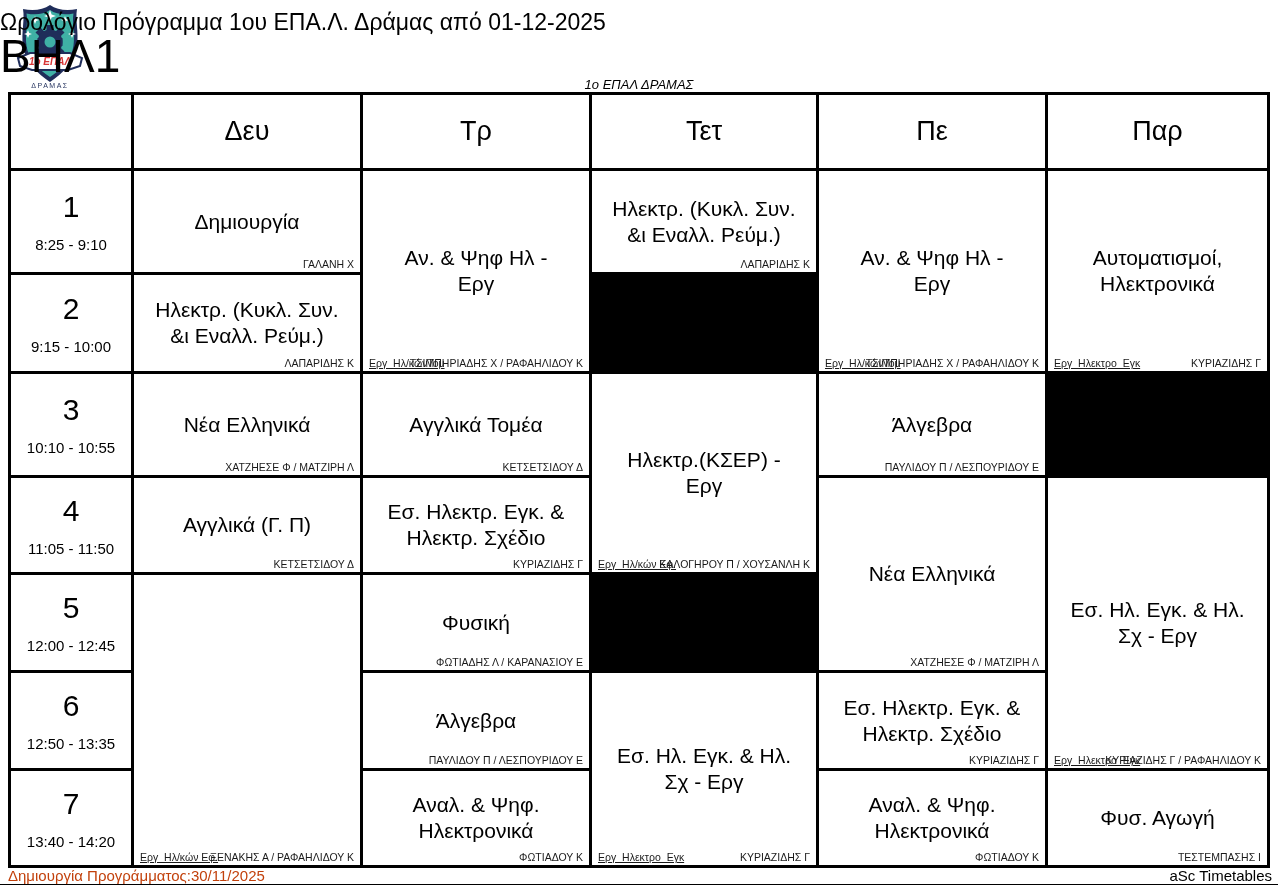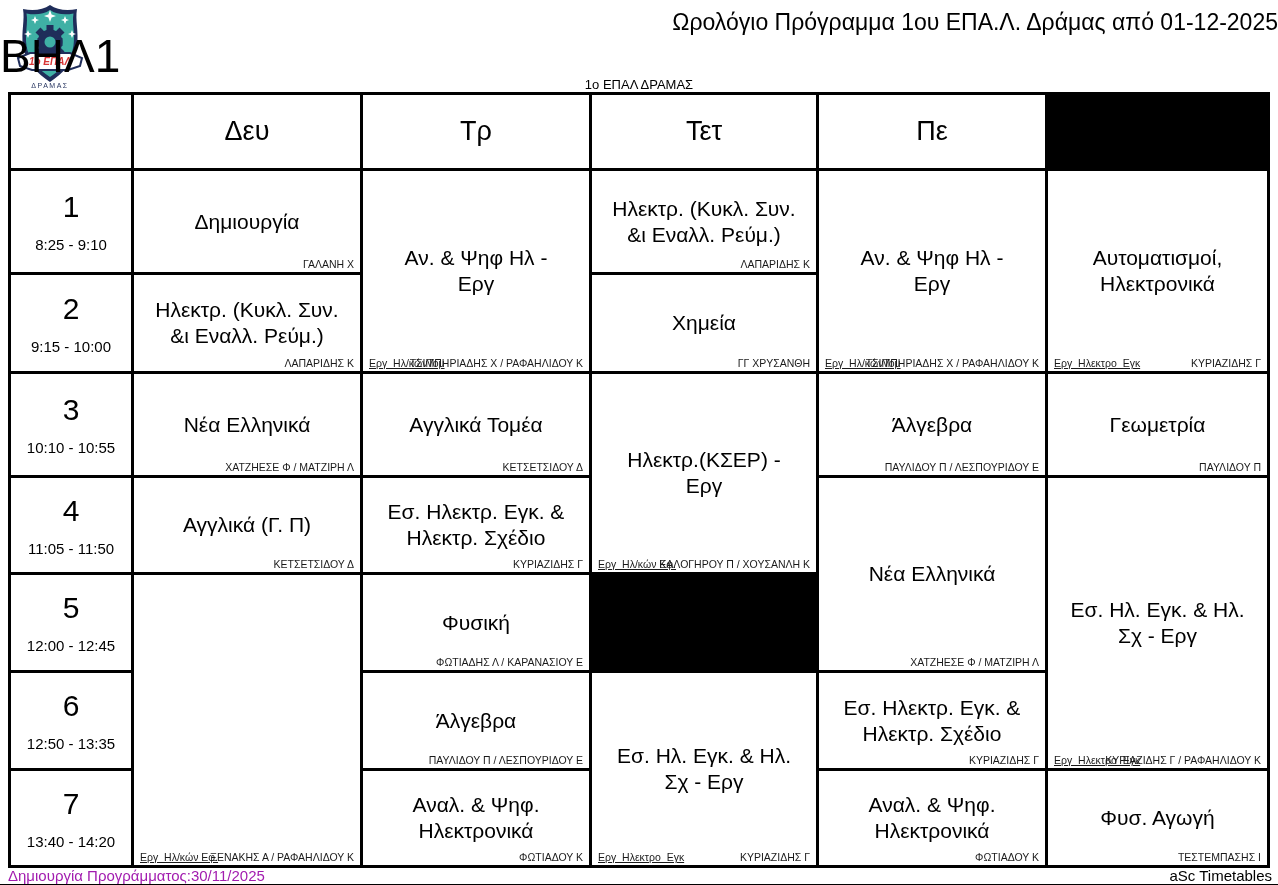--- a/index.html
+++ b/index.html
@@ -1,43 +1,43 @@
 <!DOCTYPE html>
 <html><head>
 <meta charset="utf-8">
 <style>
   * { margin:0; padding:0; box-sizing:border-box; }
   body { font-family:"Liberation Sans", sans-serif; background:#fff; }
   .page { position:relative; width:1278px; height:885px; background:#fff; overflow:hidden; }
 
   
-  .main-title   { position:absolute; top:9px;  left:0; width:100%; text-align:right; font-size:23px; color:#000; }
+  .main-title   { position:absolute; top:9px;  left:0; width:100%; text-align:left; font-size:23px; color:#000; }
   .class-title  { position:absolute; top:33px; left:0; width:100%; font-size:46px; line-height:1.0; color:#000; }
-  .school-name  { position:absolute; top:77px; left:0; width:100%; text-align:center; font-size:13px; color:#000; }
+  .school-name  { position:absolute; top:77px; left:0; width:100%; text-align:center; font-size:13px; color:#000;font-style:italic; }
   .logo { position:absolute; left:10px; top:2px; width:80px; height:88px; }
 
   
   .timetable {
     position:absolute; left:8px; top:92px; width:1262px; height:776px;
     display:grid;
     grid-template-columns:120px 226px 226px 224px 226px 219px;
     grid-template-rows:73px 101px 96px 101px 94px 95px 95px 94px;
     gap:3px; padding:3px; background:#000;
   }
   .tcell { background:#fff; position:relative; display:flex; flex-direction:column; align-items:center; justify-content:center; }
   .day-header { font-size:27px; color:#000; }
   .period-num  { font-size:30px; color:#000; margin-bottom:12px; }
   .period-time { font-size:15px; color:#000; }
   .subject { font-size:21px; line-height:1.22; text-align:center; color:#000; white-space:pre-line; padding:0 4px; }
   .cell-foot { position:absolute; left:6px; right:6px; bottom:2px; height:13px; font-size:10.5px; color:#1a1a1a;text-align:right; }
   .room    { position:absolute; left:0;  bottom:0; white-space:nowrap;text-decoration:underline; }
   .teacher { position:absolute; right:0; bottom:0; white-space:nowrap; }
 
   
-  .created { position:absolute; left:8px; bottom:1px; font-size:15px; color:#a21caf; }
+  .created { position:absolute; left:8px; bottom:1px; font-size:15px; color:#c2410c; }
   .brand   { position:absolute; right:6px; bottom:1px; font-size:15px; color:#000; }
   .bottom-rule { position:absolute; left:0; right:0; bottom:0; border-bottom:1px solid #000; }
 </style>
 </head>
 <body>
 
 <div class="page">
 
   <svg class="logo" viewBox="0 0 80 88">
     <g>
@@ -73,20 +73,21 @@
   <div class="main-title">Ωρολόγιο Πρόγραμμα 1ου ΕΠΑ.Λ. Δράμας από 01-12-2025</div>
   <div class="class-title">ΒΗΛ1</div>
   <div class="school-name">1ο ΕΠΑΛ ΔΡΑΜΑΣ</div>
 
   <div class="timetable">
     <div class="tcell" style="grid-column:1;grid-row:1"></div>
     <div class="tcell day-header" style="grid-column:2;grid-row:1">Δευ</div>
     <div class="tcell day-header" style="grid-column:4;grid-row:1">Τετ</div>
     <div class="tcell day-header" style="grid-column:3;grid-row:1">Τρ</div>
     <div class="tcell day-header" style="grid-column:5;grid-row:1">Πε</div>
+    <div class="tcell day-header" style="grid-column:6;grid-row:1">Παρ</div>
 
     <div class="tcell" style="grid-column:1;grid-row:2">
         <div class="period-num">1</div>
         <div class="period-time">8:25 - 9:10</div>
       </div>
     <div class="tcell" style="grid-column:1;grid-row:3">
         <div class="period-num">2</div>
         <div class="period-time">9:15 - 10:00</div>
       </div>
     <div class="tcell" style="grid-column:1;grid-row:4">
@@ -183,26 +184,20 @@
         </div>
       </div>
 
     <div class="tcell" style="grid-column:4;grid-row:2">
         <div class="subject">Ηλεκτρ. (Κυκλ. Συν.
 &amp;ι Εναλλ. Ρεύμ.)</div>
         <div class="cell-foot">
           <span class="teacher">ΛΑΠΑΡΙΔΗΣ Κ</span>
         </div>
       </div>
-    <div class="tcell" style="grid-column:4;grid-row:3">
-        <div class="subject">Χημεία</div>
-        <div class="cell-foot">
-          <span class="teacher">ΓΓ ΧΡΥΣΑΝΘΗ</span>
-        </div>
-      </div>
     <div class="tcell" style="grid-column:4;grid-row:4 / span 2">
         <div class="subject">Ηλεκτρ.(ΚΣΕΡ) -
 Εργ</div>
         <div class="cell-foot">
           <span class="room">Εργ_Ηλ/κών Εφ.</span>
           <span class="teacher">ΚΑΛΟΓΗΡΟΥ Π / ΧΟΥΣΑΝΛΗ Κ</span>
         </div>
       </div>
     <div class="tcell" style="grid-column:4;grid-row:7 / span 2">
         <div class="subject">Εσ. Ηλ. Εγκ. &amp; Ηλ.
@@ -249,26 +244,20 @@
       </div>
 
     <div class="tcell" style="grid-column:6;grid-row:2 / span 2">
         <div class="subject">Αυτοματισμοί,
 Ηλεκτρονικά</div>
         <div class="cell-foot">
           <span class="room">Εργ_Ηλεκτρο_Εγκ</span>
           <span class="teacher">ΚΥΡΙΑΖΙΔΗΣ Γ</span>
         </div>
       </div>
-    <div class="tcell" style="grid-column:6;grid-row:4">
-        <div class="subject">Γεωμετρία</div>
-        <div class="cell-foot">
-          <span class="teacher">ΠΑΥΛΙΔΟΥ Π</span>
-        </div>
-      </div>
     <div class="tcell" style="grid-column:6;grid-row:5 / span 3">
         <div class="subject">Εσ. Ηλ. Εγκ. &amp; Ηλ.
 Σχ - Εργ</div>
         <div class="cell-foot">
           <span class="room">Εργ_Ηλεκτρο_Εγκ</span>
           <span class="teacher">ΚΥΡΙΑΖΙΔΗΣ Γ / ΡΑΦΑΗΛΙΔΟΥ Κ</span>
         </div>
       </div>
     <div class="tcell" style="grid-column:6;grid-row:8">
         <div class="subject">Φυσ. Αγωγή</div>

